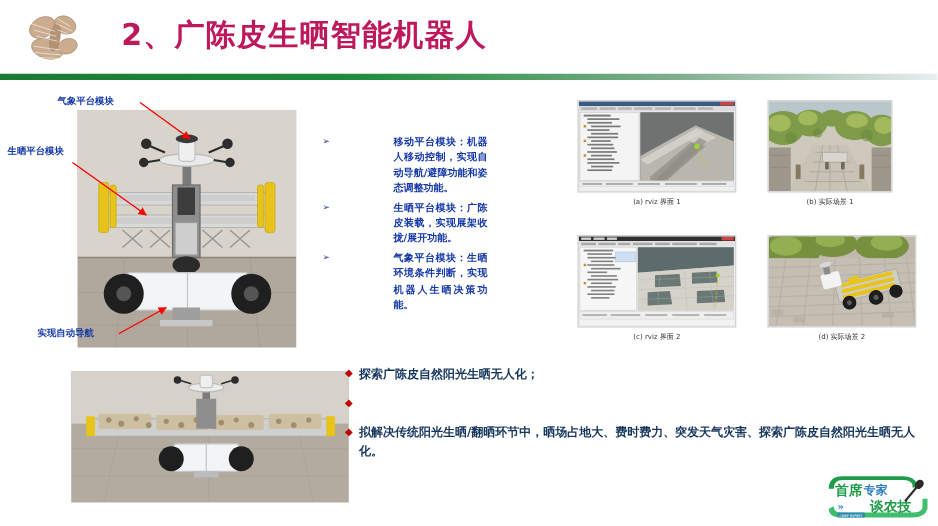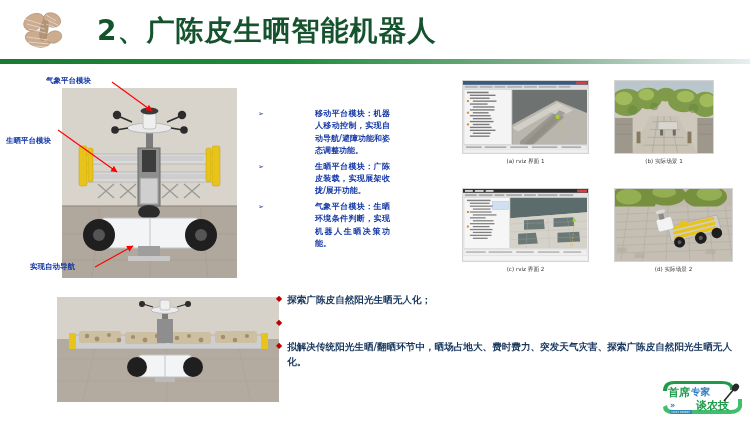--- a/index.html
+++ b/index.html
@@ -8,39 +8,39 @@
     font-family:"Liberation Sans","DejaVu Sans",sans-serif;
     position:relative;
   }
   .slide{position:absolute;inset:0;background:#fff;}
 
   
   .hdr{position:absolute;left:0;top:0;width:750px;height:60px;}
   .hdr-deco{position:absolute;left:12px;top:6px;width:66px;height:50px;}
   .hdr-title{
     position:absolute;left:97px;top:12px;
-    font-size:28px;font-weight:bold;color:#14532d;
+    font-size:24px;font-weight:bold;color:#be185d;
     letter-spacing:1px;white-space:nowrap;
     font-family:"DejaVu Sans","Liberation Sans",sans-serif;
   }
   .hdr-rule{
     position:absolute;left:0;top:59px;width:750px;height:5px;
     background:linear-gradient(to right,#1a7a32 0%,#1d8c3a 38%,#7fae8c 72%,#e9eef0 100%);
   }
 
   
   .photo-main{position:absolute;left:62px;top:88px;width:175px;height:190px;
     background:#b9b4ad;overflow:hidden;}
   .photo-bottom{position:absolute;left:57px;top:297px;width:222px;height:105px;
     background:#c2bdb6;overflow:hidden;}
 
   .lbl{position:absolute;font-size:7.5px;font-weight:bold;color:#1438a6;
     white-space:nowrap;font-family:"DejaVu Sans","Liberation Sans",sans-serif;}
   .lbl-weather{left:46px;top:76px;}
-  .lbl-dry{left:6px;top:136px;}
+  .lbl-dry{left:6px;top:116px;}
   .lbl-move{left:30px;top:262px;}
 
   .arrow-svg{position:absolute;left:0;top:60px;width:300px;height:230px;pointer-events:none;}
 
   
   .mid{position:absolute;left:258px;top:108px;width:132px;}
   .mrow{display:flex;margin-bottom:3px;}
   .mmark{color:#1F3D99;font-size:7px;line-height:12px;margin-right:3px;flex:0 0 auto;}
   .mtext{font-size:8px;line-height:12.4px;color:#1438a6;font-weight:bold;
     font-family:"DejaVu Sans","Liberation Sans",sans-serif;text-align:justify;margin-left:48px;}

